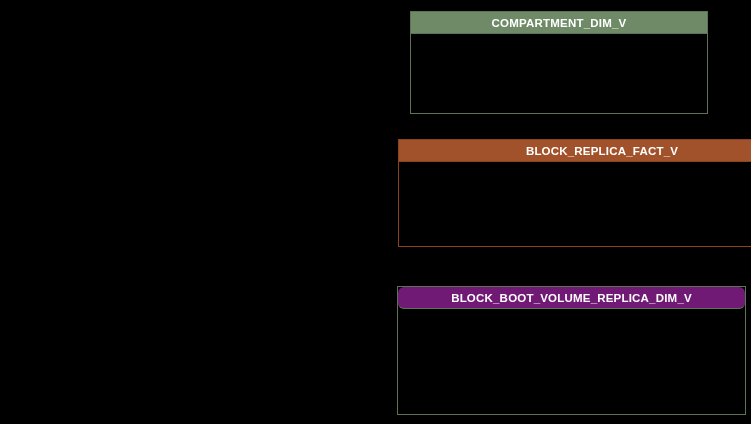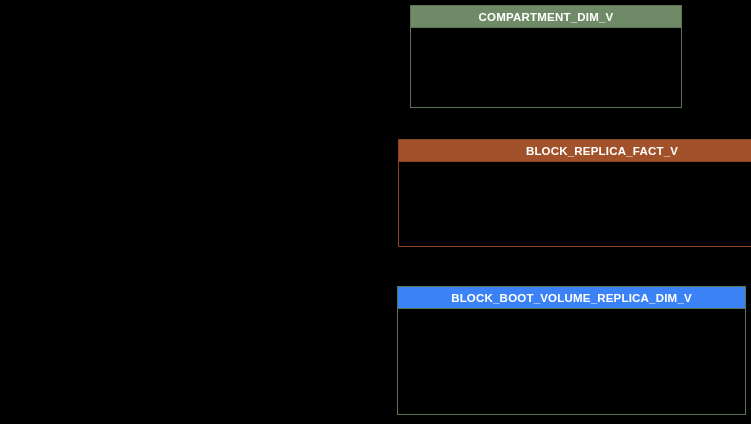--- a/index.html
+++ b/index.html
@@ -67,31 +67,31 @@
   .theme-fact > .entity-header {
     background: #a2522a;
     border-bottom: 1px solid #8a431f;
   }
 </style>
 </head>
 <body>
 
 <div id="canvas" style="background: rgb(0, 0, 0);">
 
-<div class="entity theme-dim" style="left: 410px; top: 5px; width: 272px; height: 103px; border-color: rgb(93, 115, 85);">
+<div class="entity theme-dim" style="left: 410px; top: 11px; width: 298px; height: 103px; border-color: rgb(93, 115, 85);">
       <div class="entity-header" style="background: rgb(110, 138, 102); border-bottom-color: rgb(93, 115, 85); color: rgb(255, 255, 255);">COMPARTMENT_DIM_V</div>
       <div class="entity-body">
         <ul class="col-list"></ul>
       </div>
     </div>
     <div class="entity theme-fact" style="left: 398px; top: 139px; width: 408px; height: 108px; border-color: rgb(138, 67, 31);">
       <div class="entity-header" style="background: rgb(162, 82, 42); border-bottom-color: rgb(138, 67, 31); color: rgb(255, 255, 255);">BLOCK_REPLICA_FACT_V</div>
       <div class="entity-body">
         <ul class="col-list"></ul>
       </div>
     </div>
     <div class="entity theme-dim" style="left: 397px; top: 286px; width: 349px; height: 129px; border-color: rgb(93, 115, 85);">
-      <div class="entity-header" style="background: #3b82f6; border-bottom-color: rgb(93, 115, 85); color: rgb(255, 255, 255);">BLOCK_BOOT_VOLUME_REPLICA_DIM_V</div>
+      <div class="entity-header" style="background: #701a75; border-bottom-color: rgb(93, 115, 85); color: rgb(255, 255, 255); border-radius: 6px;">BLOCK_BOOT_VOLUME_REPLICA_DIM_V</div>
       <div class="entity-body">
         <ul class="col-list"></ul>
       </div>
     </div>
   </div>
 
 </body></html>

